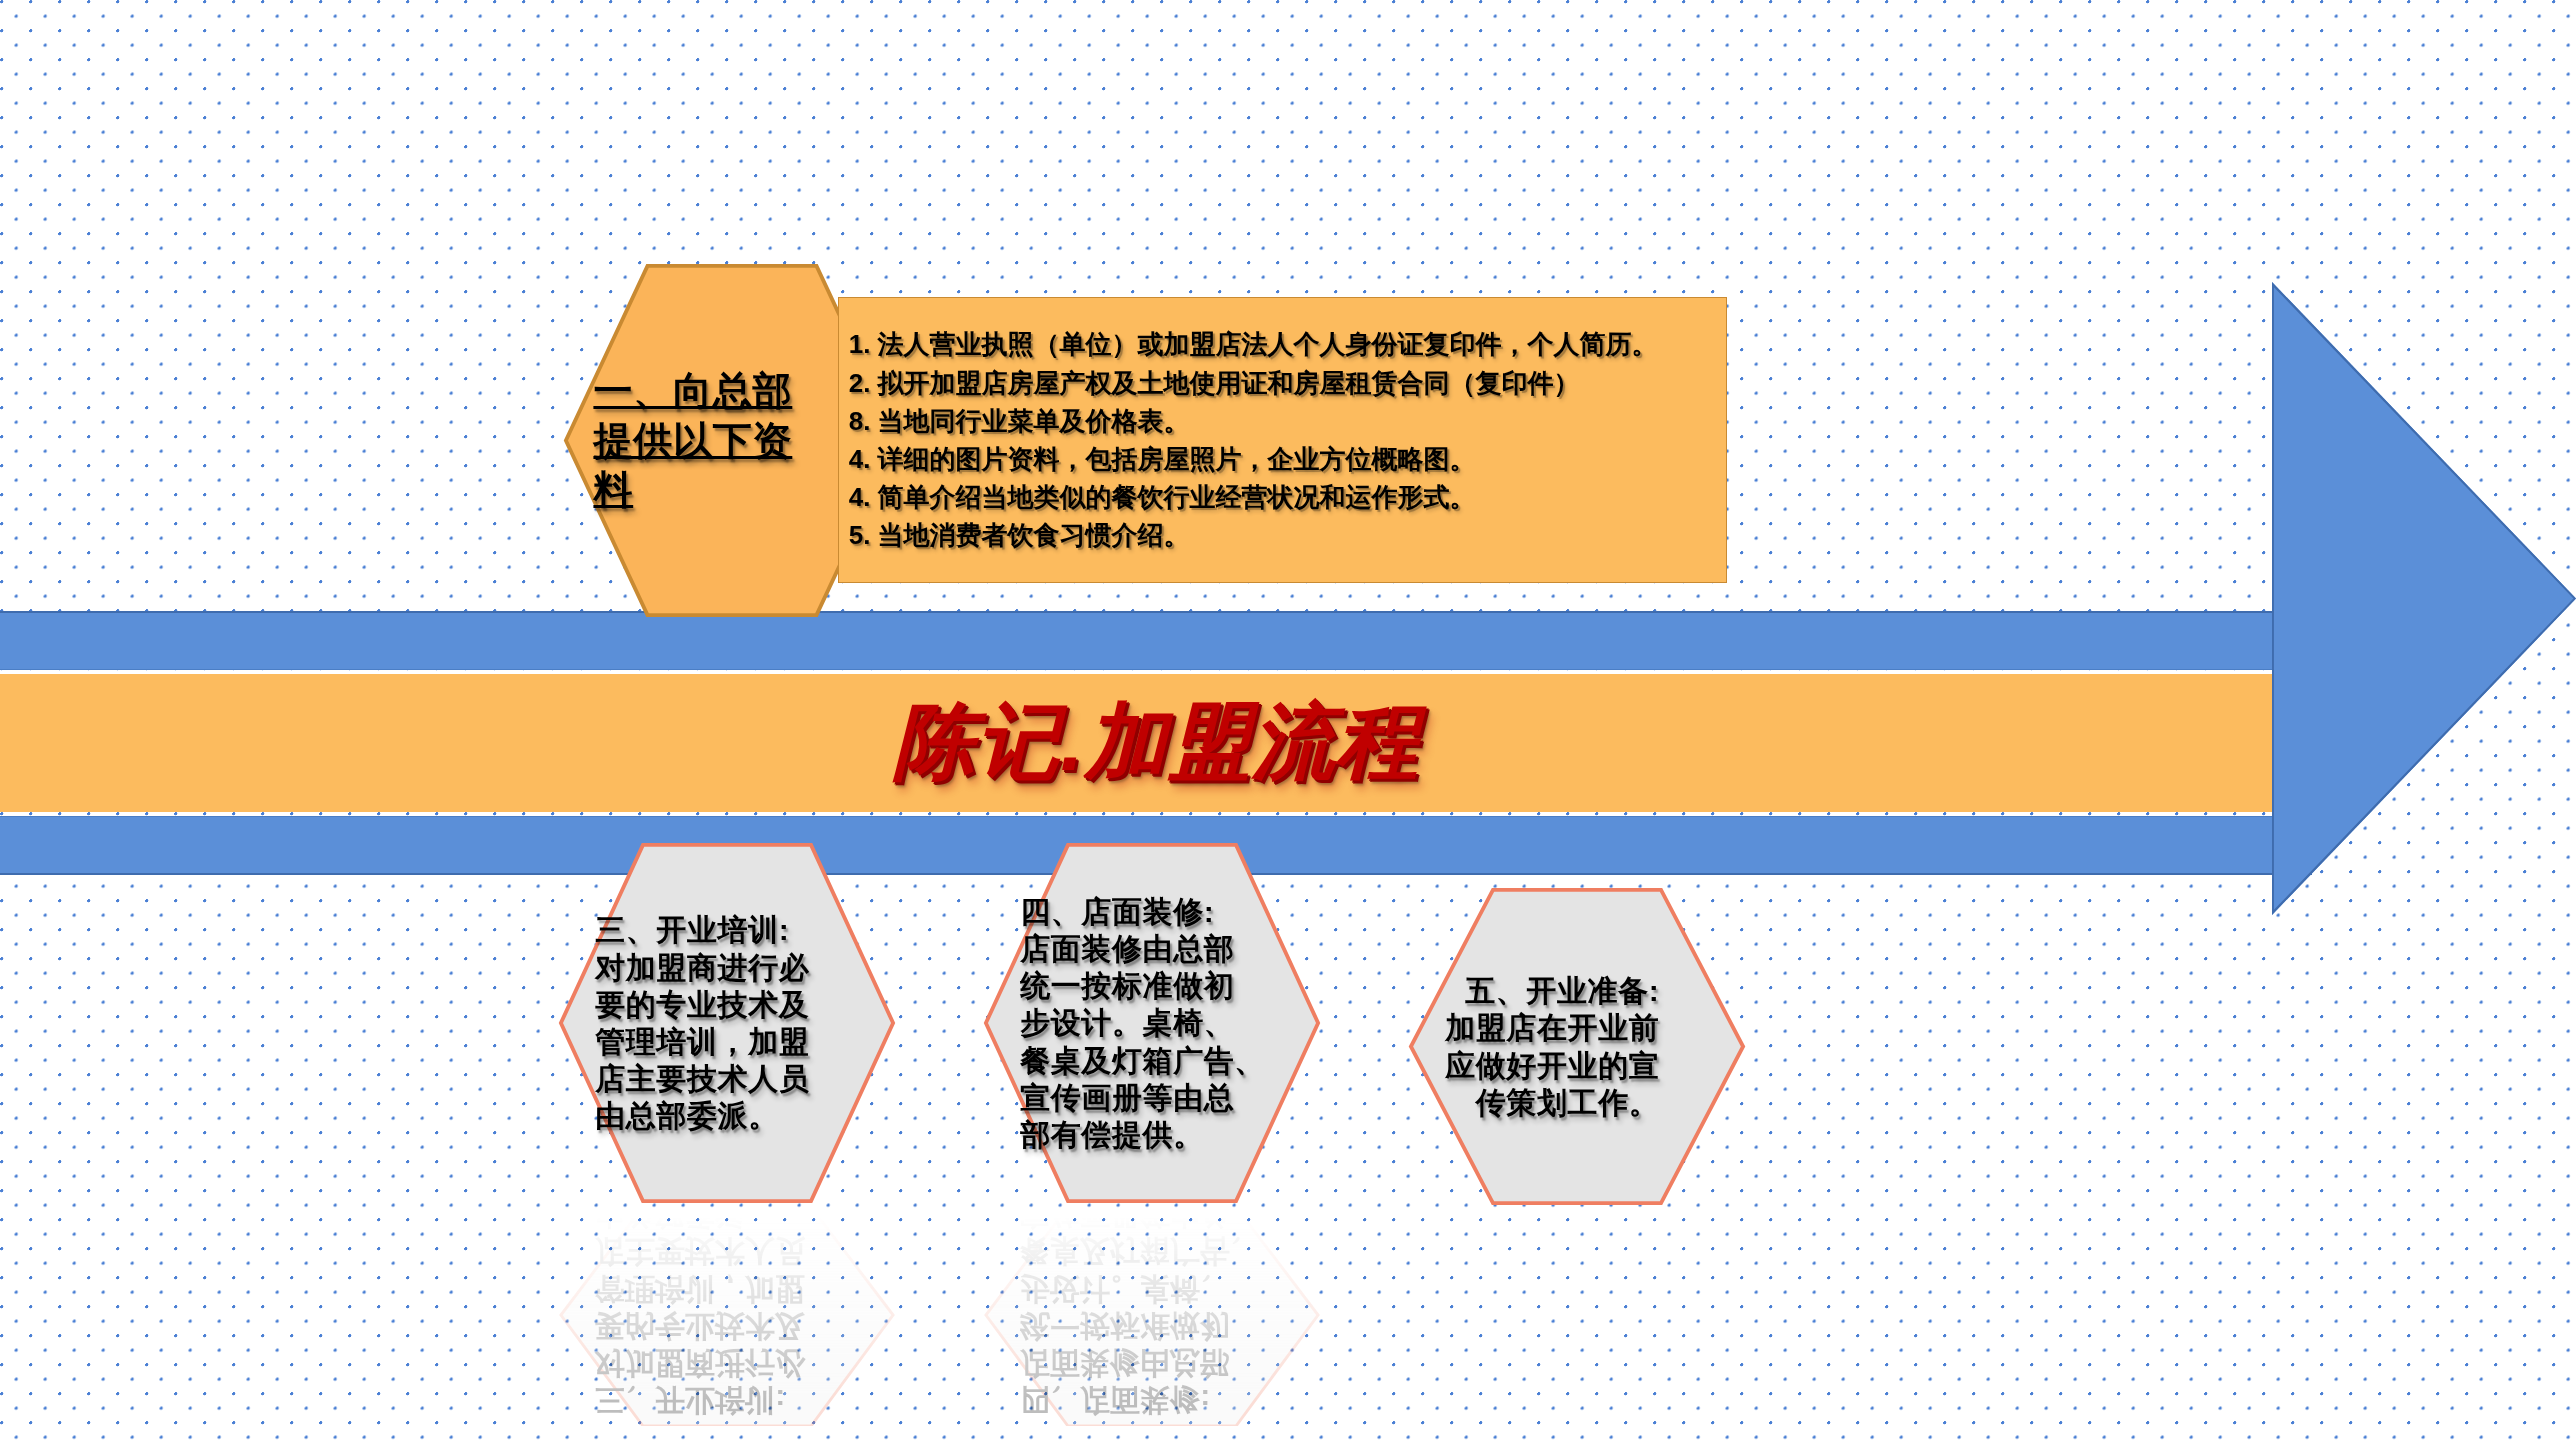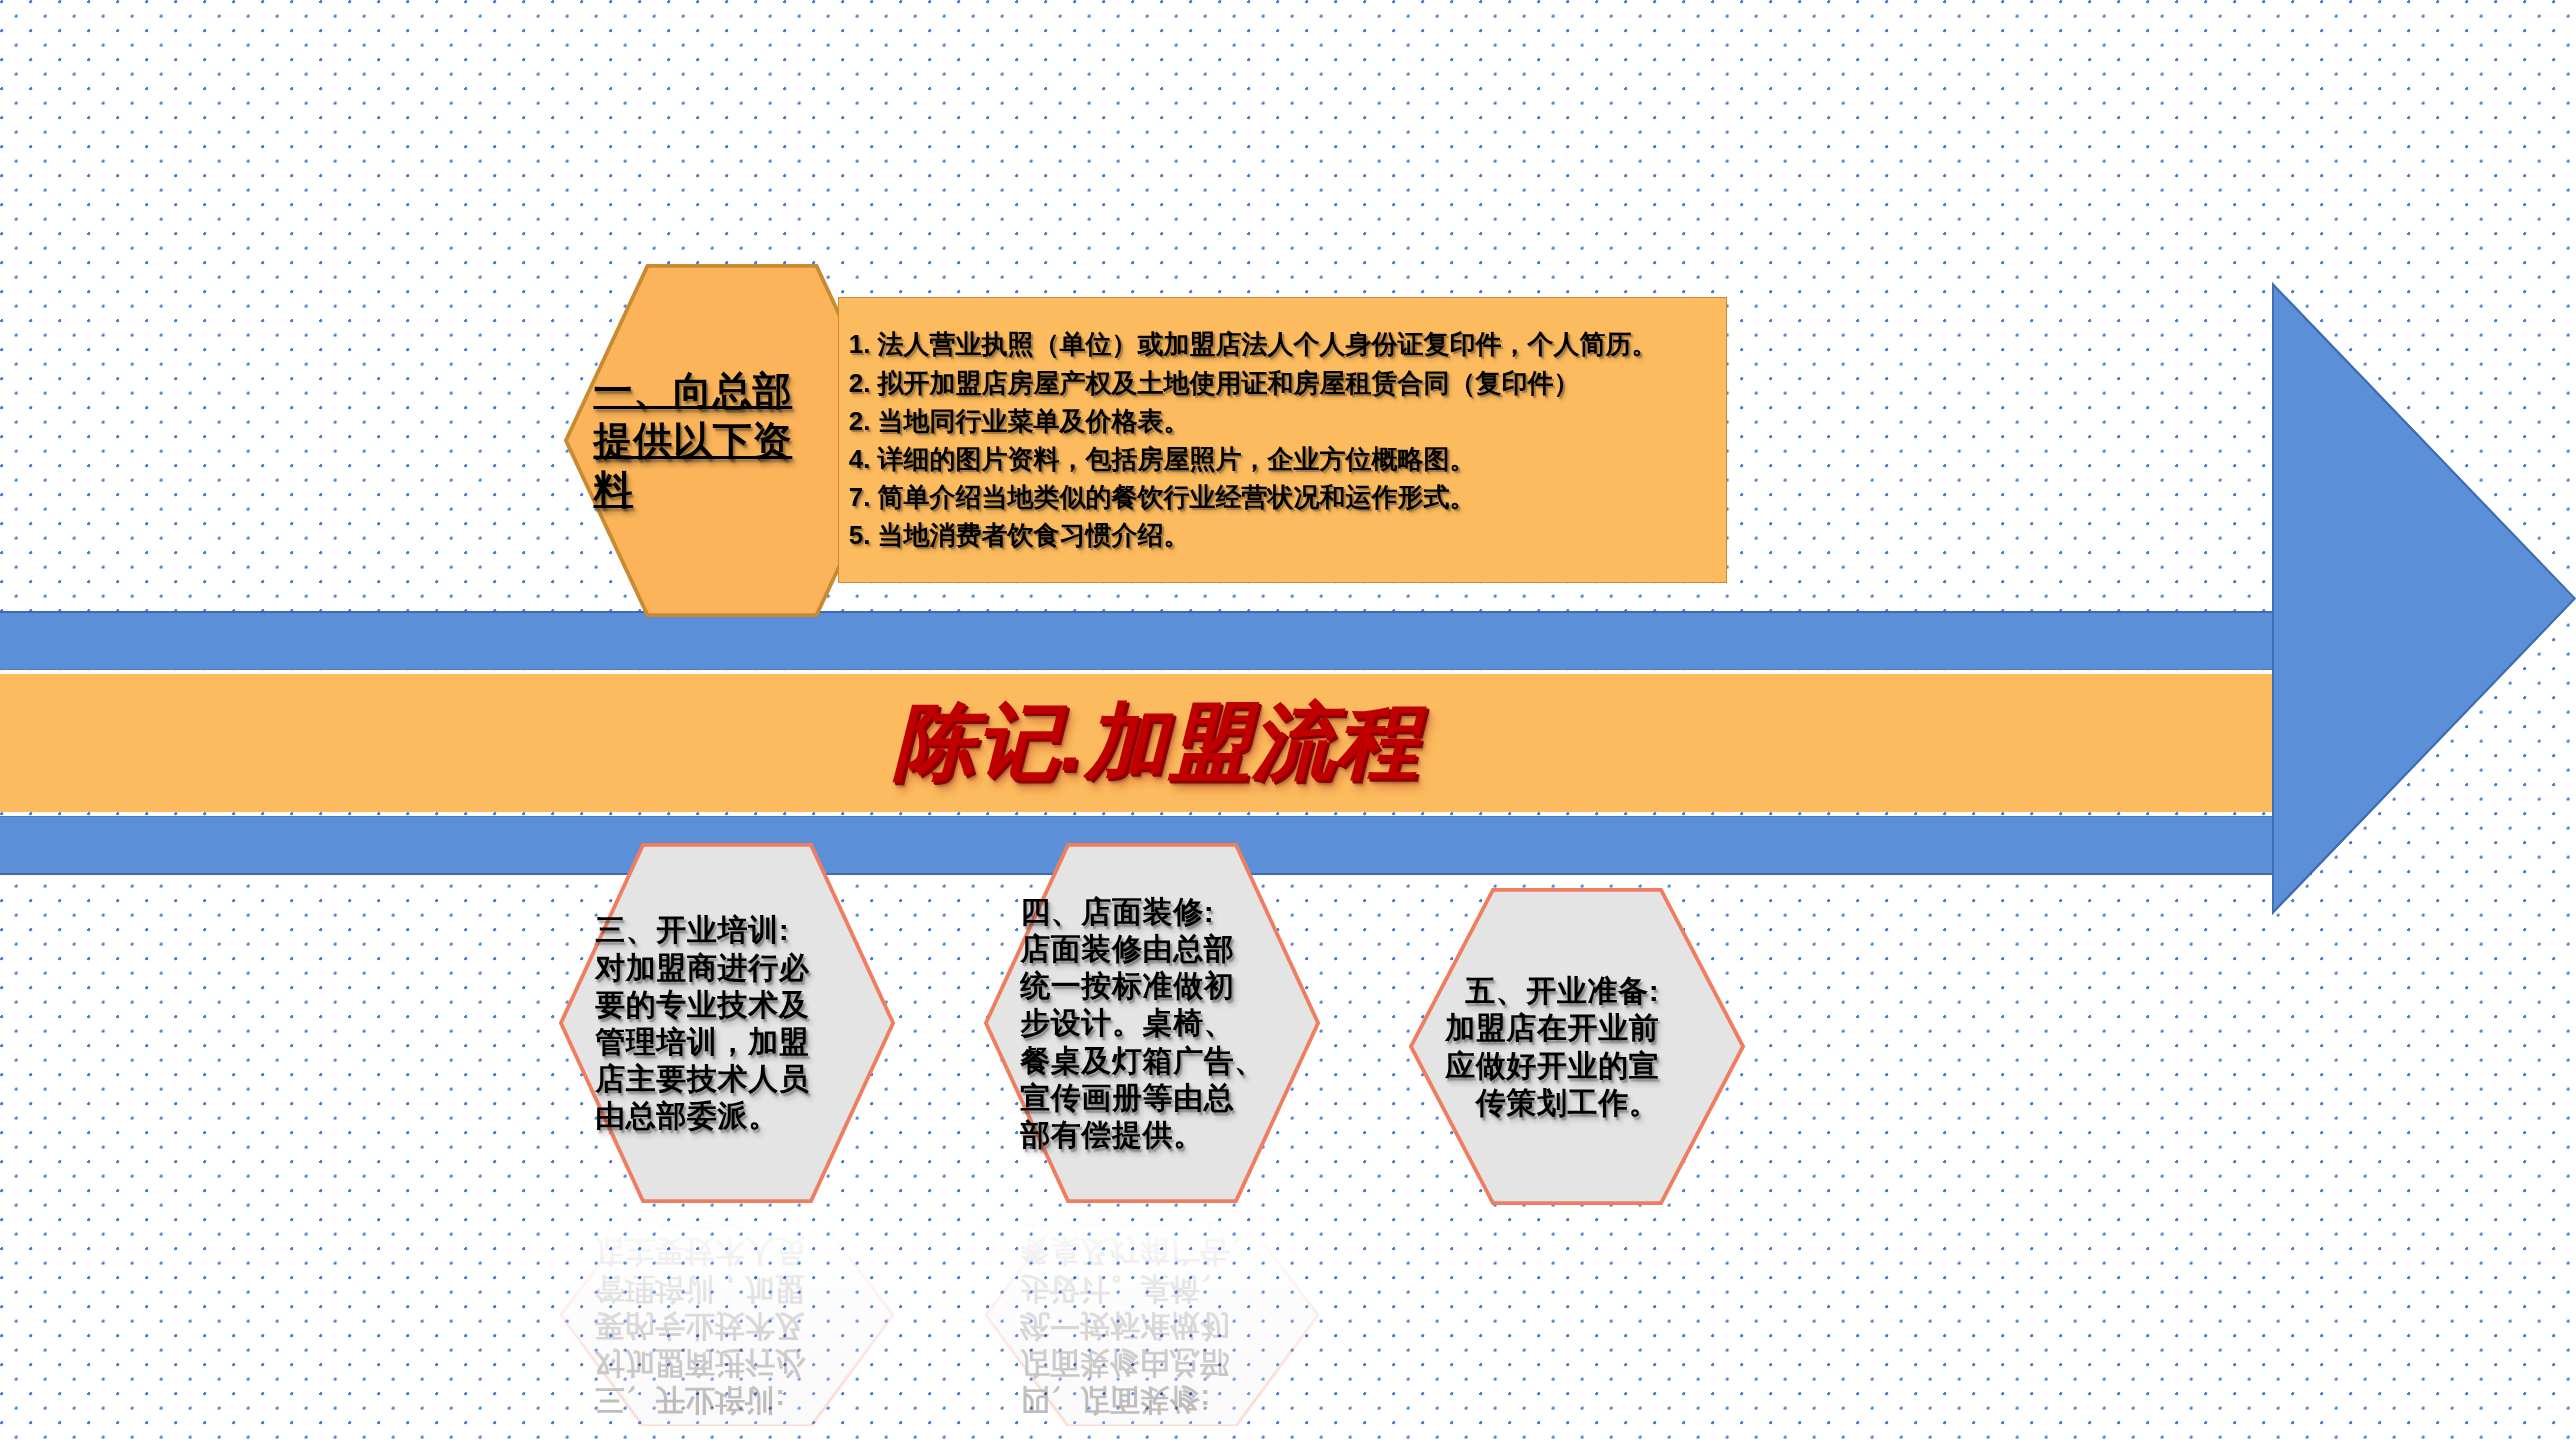--- a/index.html
+++ b/index.html
@@ -192,23 +192,23 @@
       <polygon points="87.5,3 262.5,3 347,184 262.5,365 87.5,365 3,184" fill="#fbb459" stroke="#c98a32" stroke-width="4"></polygon>
     </svg>
     <div class="hex-text">一、向总部
 提供以下资
 料</div>
   </div>
 
   <div id="list-panel">
     <div class="li">1. 法人营业执照（单位）或加盟店法人个人身份证复印件，个人简历。</div>
     <div class="li">2. 拟开加盟店房屋产权及土地使用证和房屋租赁合同（复印件）</div>
-    <div class="li">2. 当地同行业菜单及价格表。</div>
+    <div class="li">8. 当地同行业菜单及价格表。</div>
     <div class="li">4. 详细的图片资料，包括房屋照片，企业方位概略图。</div>
-    <div class="li">7. 简单介绍当地类似的餐饮行业经营状况和运作形式。</div>
+    <div class="li">4. 简单介绍当地类似的餐饮行业经营状况和运作形式。</div>
     <div class="li">5. 当地消费者饮食习惯介绍。</div>
   </div>
 
 
   <div class="hex hex-bottom" id="hex-3">
     <svg width="338" height="362" viewBox="0 0 350 375" preserveAspectRatio="none">
       <polygon points="88,3 262,3 347,187.5 262,372 88,372 3,187.5" fill="#e4e4e4" stroke="#ef7e61" stroke-width="4"></polygon>
     </svg>
     <div class="hex-text">三、开业培训:
 对加盟商进行必

